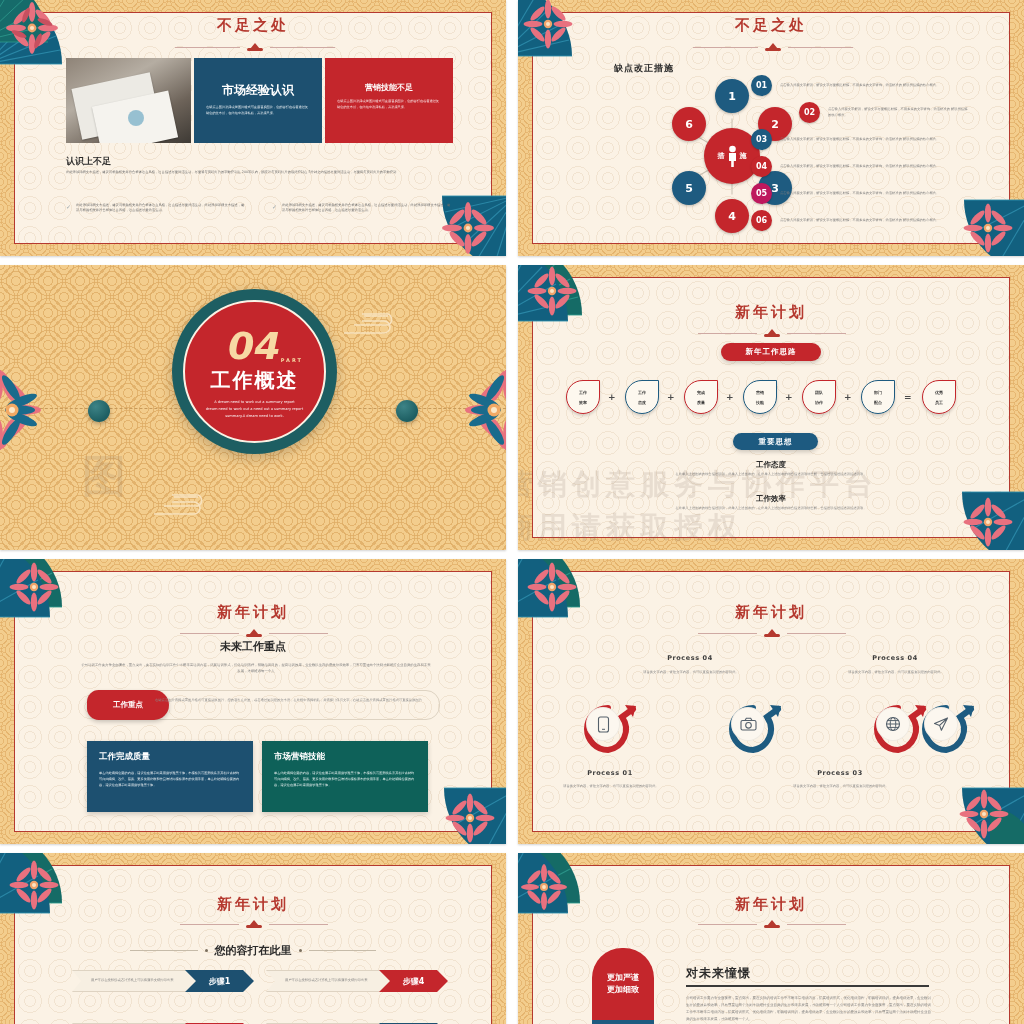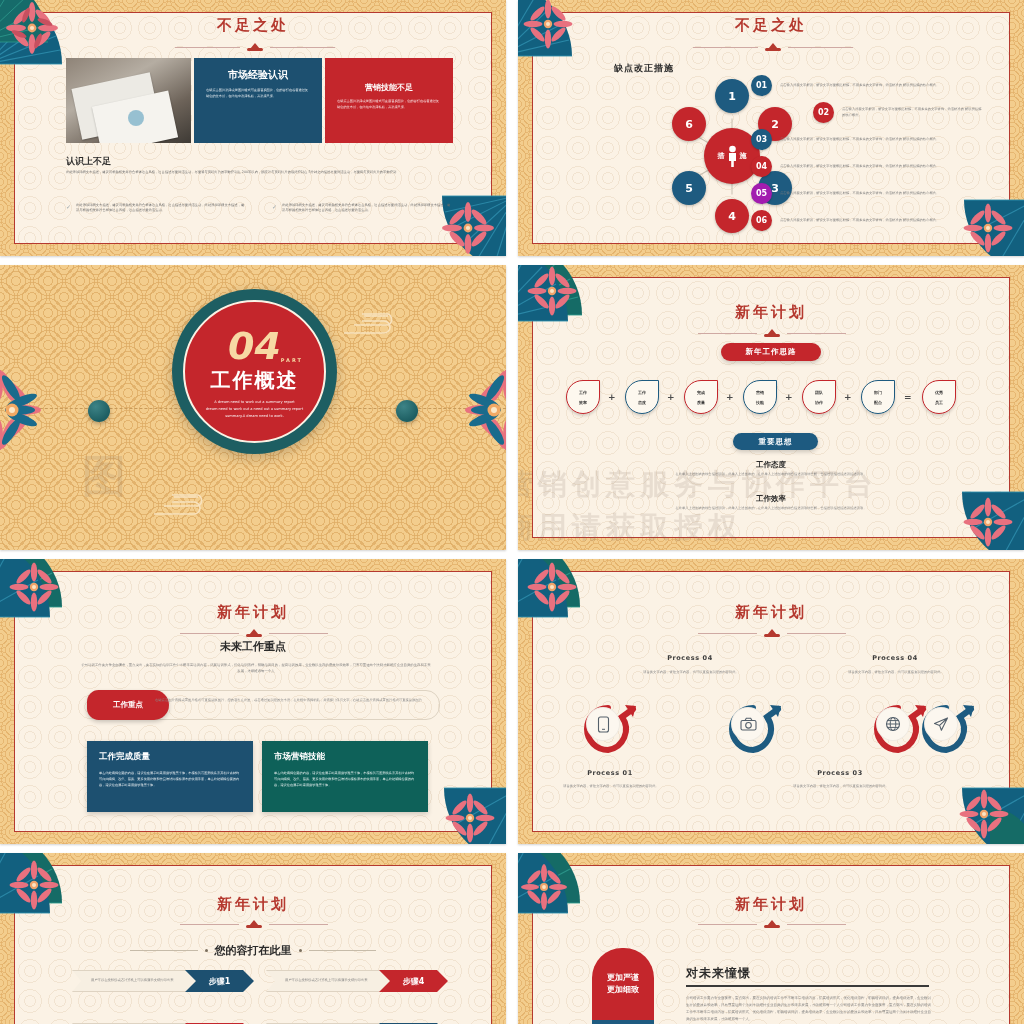--- a/index.html
+++ b/index.html
@@ -318,21 +318,21 @@
         <span class="ln"></span>
     </div>
 
     <div class="s1-photo" style="left:66px;top:58px;width:125px;height:85px;">
       <div class="pg" style="left:10px;top:22px;width:80px;height:52px;"></div>
       <div class="pg" style="left:30px;top:40px;width:78px;height:48px;background:#f5f3ee;"></div>
       <div style="position:absolute;left:62px;top:52px;width:16px;height:16px;border-radius:50%;background:#7fb3c9;opacity:.8"></div>
     </div>
 
     <div class="s1-card" style="left:194px;top:58px;width:128px;height:85px;background:#1d5070;">
-      <div class="h" style="font-size:10px;">市场经验认识</div>
+      <div class="h" style="font-size:12px;margin-top:14px;">市场经验认识</div>
       <div class="p">右键点击图片选择或置图片格式可直接替换图片，您的容打在或者通过复制您的文本后，在此框中选择粘贴，并选择只保。</div>
     </div>
     <div class="s1-card" style="left:325px;top:58px;width:128px;height:85px;background:#c4262c;">
       <div class="h" style="font-size:8px;margin-top:14px;">营销技能不足</div>
       <div class="p">右键点击图片选择或置图片格式可直接替换图片，您的容打在或者通过复制您的文本后，在此框中选择粘贴，并选择只保。</div>
     </div>
 
     <div style="position:absolute;left:66px;top:155px;z-index:9;font-size:9px;font-weight:700;color:#2b2b2b;">认识上不足</div>
     <div class="body-txt" style="position:absolute;left:66px;top:170px;width:390px;z-index:9;font-size:3.3px;">此处添加详细文本描述，建议与标题相关并符合整体语言风格，语言描述尽量简洁生动，尽量将每页幻灯片的字数控制在 200字以内，据统计每页幻灯片的最好控制在 5分钟之内描述尽量简洁生动，尽量将每页幻灯片的字数控制</div>
 
@@ -449,40 +449,40 @@
     <div class="node" style="left:154px;top:107px;width:34px;height:34px;background:#c4262c;font-size:11px;">
         <span>6</span>
       </div>
 
     <div class="listrow" style="left:233px;top:75px;width:218px;">
       <div class="bub" style="background:#1e5b80;">
           <span>01</span>
         </div>
       <div class="tx">点击输入简要文字解说，解说文字尽量概括精炼，不用多余的文字修饰，简洁精准的 解说所提炼的核心概念。</div>
     </div>
-    <div class="listrow" style="left:247px;top:102px;width:218px;padding-left:48px;">
+    <div class="listrow" style="left:233px;top:102px;width:218px;padding-left:48px;">
       <div class="bub" style="background:#c4262c;">
           <span>02</span>
         </div>
       <div class="tx">点击输入简要文字解说，解说文字尽量概括精炼，不用多余的文字修饰，简洁精准的 解说所提炼的核心概念。</div>
     </div>
     <div class="listrow" style="left:233px;top:129px;width:218px;">
       <div class="bub" style="background:#1e5b80;">
           <span>03</span>
         </div>
       <div class="tx">点击输入简要文字解说，解说文字尽量概括精炼，不用多余的文字修饰，简洁精准的 解说所提炼的核心概念。</div>
     </div>
     <div class="listrow" style="left:233px;top:156px;width:218px;">
       <div class="bub" style="background:#c4262c;">
           <span>04</span>
         </div>
       <div class="tx">点击输入简要文字解说，解说文字尽量概括精炼，不用多余的文字修饰，简洁精准的 解说所提炼的核心概念。</div>
     </div>
     <div class="listrow" style="left:233px;top:183px;width:218px;">
-      <div class="bub" style="background:#a21caf;">
+      <div class="bub" style="background:#be185d;">
           <span>05</span>
         </div>
       <div class="tx">点击输入简要文字解说，解说文字尽量概括精炼，不用多余的文字修饰，简洁精准的 解说所提炼的核心概念。</div>
     </div>
     <div class="listrow" style="left:233px;top:210px;width:218px;">
       <div class="bub" style="background:#c4262c;">
           <span>06</span>
         </div>
       <div class="tx">点击输入简要文字解说，解说文字尽量概括精炼，不用多余的文字修饰，简洁精准的 解说所提炼的核心概念。</div>
     </div>

